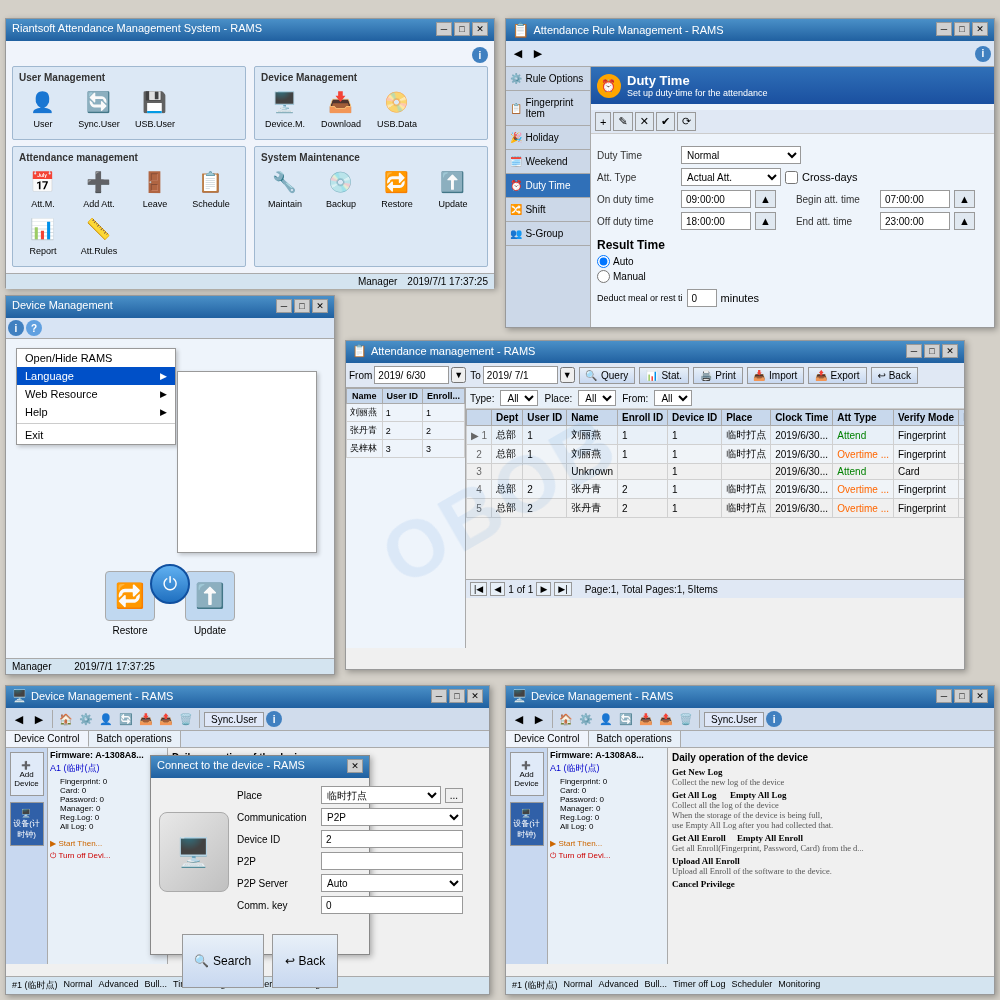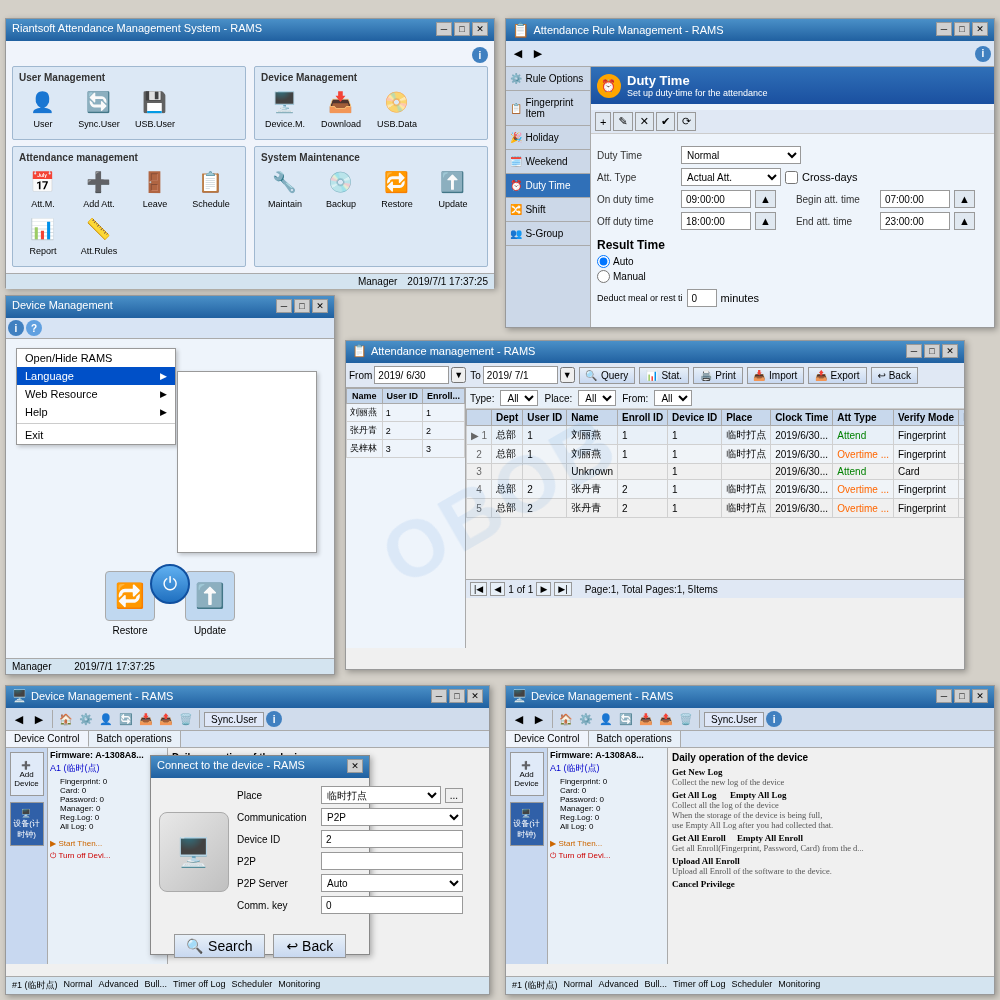--- a/index.html
+++ b/index.html
@@ -543,25 +543,25 @@
       height: 18px;
       flex: 1;
     }
     .dialog-buttons {
       display: flex;
       gap: 8px;
       justify-content: center;
       margin-top: 8px;
     }
     .dialog-btn {
-      padding: 3px 12px;
+      padding: 19px 12px;
       background: linear-gradient(to bottom, #e8f0f8, #c8d8f0);
       border: 1px solid #999;
       cursor: pointer;
-      font-size: 14px;
+      font-size: 12px;
     }
 
     
     .device-image {
       width: 70px;
       height: 80px;
       background: linear-gradient(135deg, #e8e8e8, #c0c0c0);
       border-radius: 8px;
       border: 1px solid #aaa;
       display: flex;

